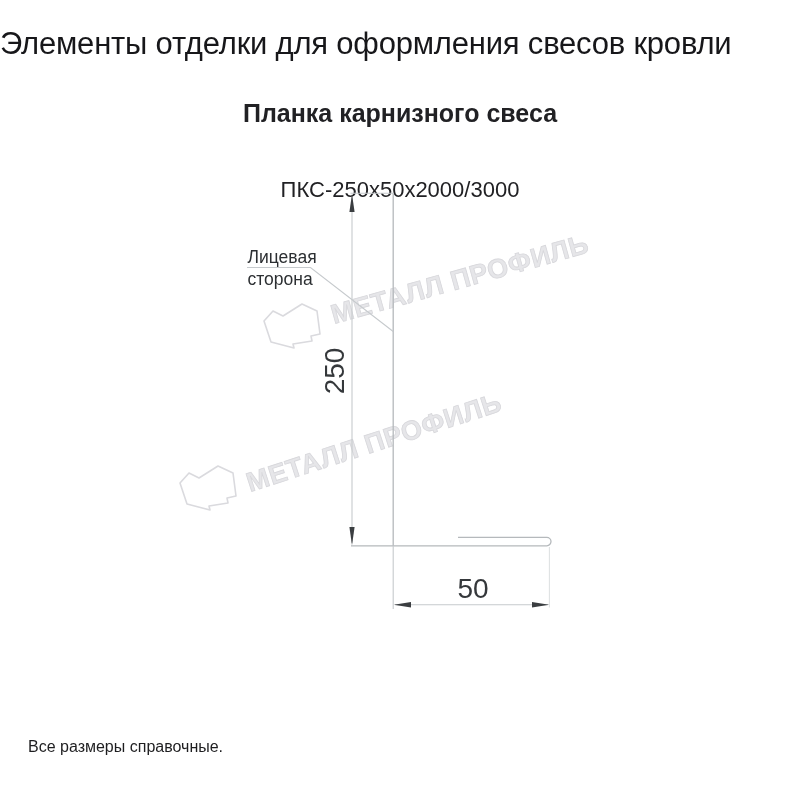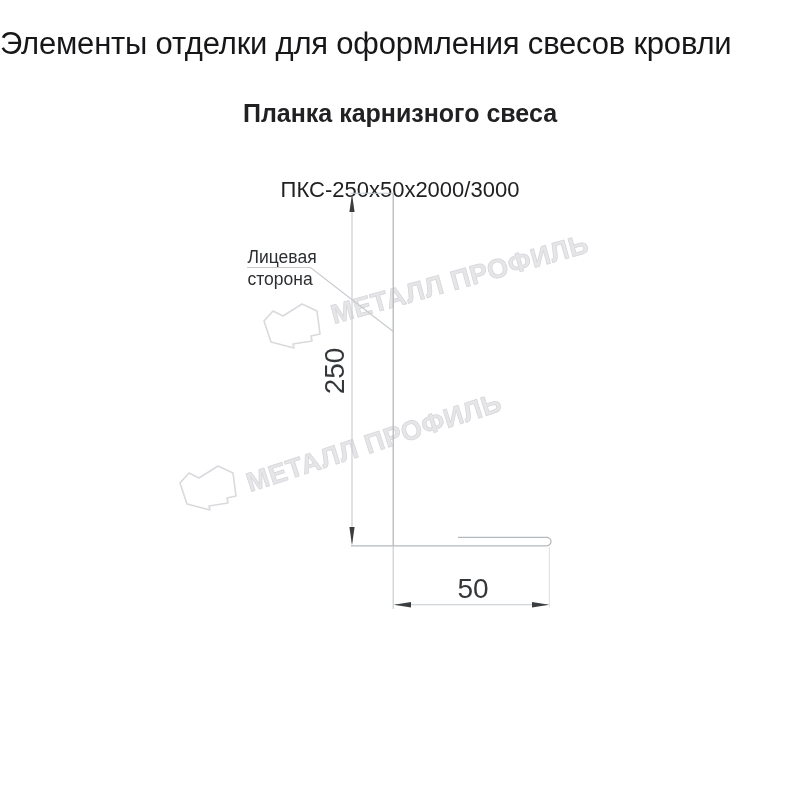--- a/index.html
+++ b/index.html
@@ -56,13 +56,14 @@
   <polygon points="393.8,604.8 411,602.1 411,607.5" fill="#3b3e41"></polygon>
   <polygon points="549.2,604.8 532,602.1 532,607.5" fill="#3b3e41"></polygon>
   <text class="dim-text" x="473" y="598" text-anchor="middle">50</text>
 
   <path d="M247,267.5 H310.5 L393.2,331.5" stroke="#c6cacd" stroke-width="1.1" fill="none"></path>
   <text class="label-text" x="247.5" y="263">Лицевая</text>
   <text class="label-text" x="247.5" y="285">сторона</text>
 </svg>
 
 <div class="notes">
+  <div>Все размеры справочные.</div>
 </div>
 
 </body></html>

